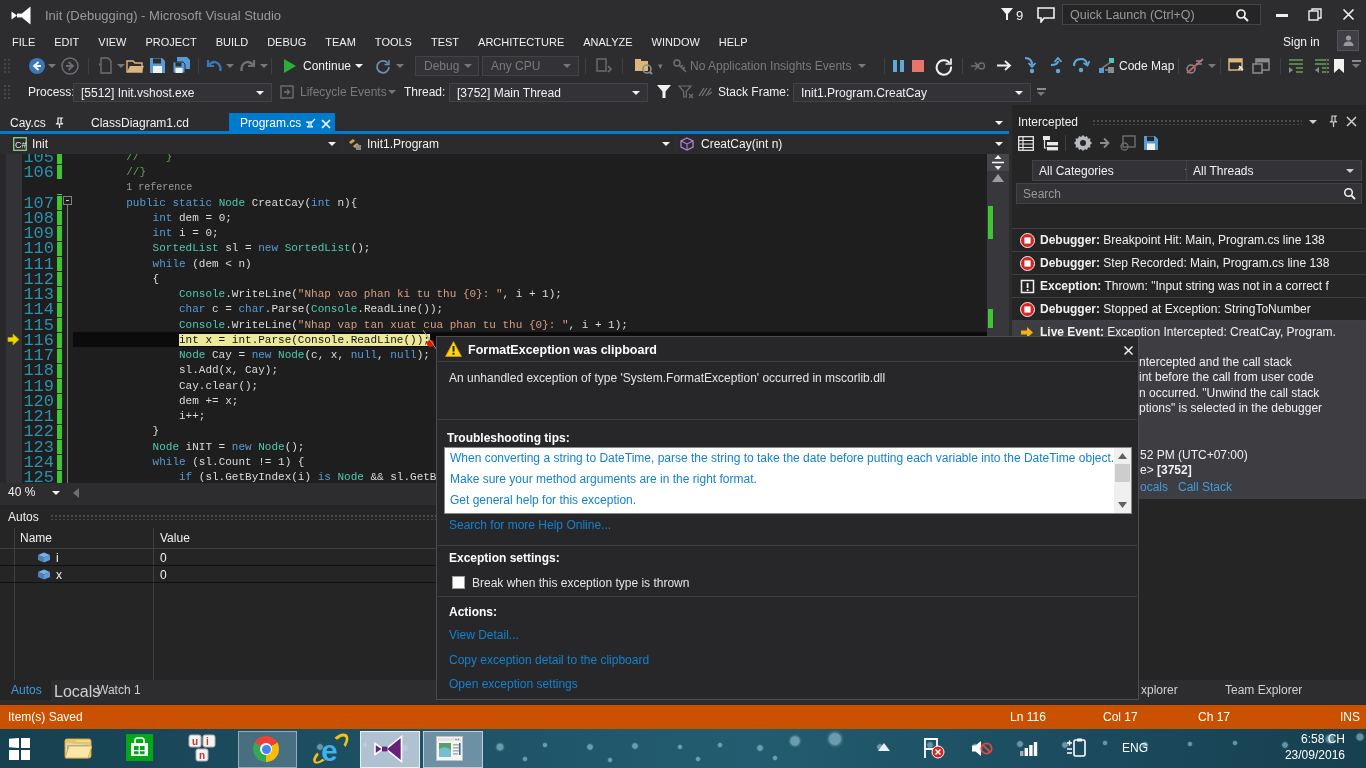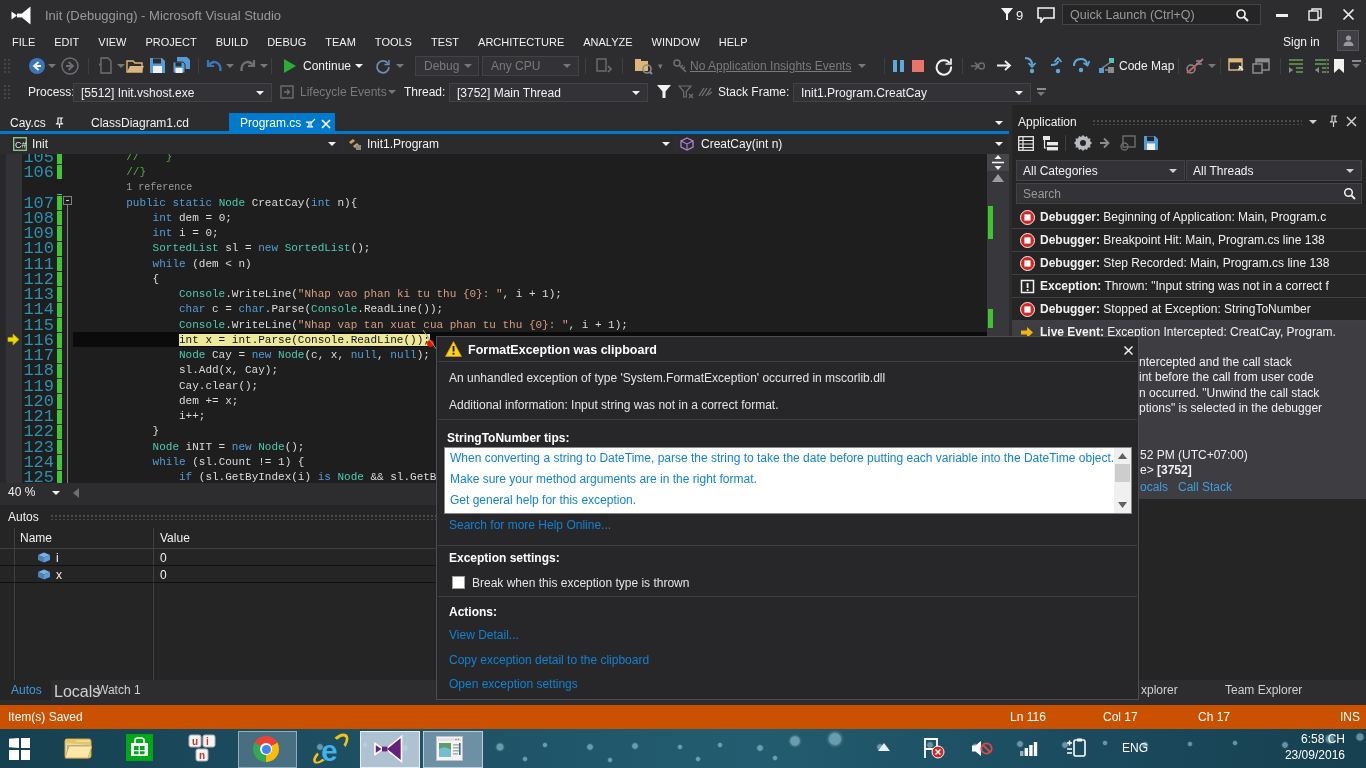--- a/index.html
+++ b/index.html
@@ -152,21 +152,21 @@
       <rect x="1" y="2" width="6" height="3" fill="#dcb67a"></rect>
       <circle cx="13" cy="12" r="4" fill="none" stroke="#8c8c90" stroke-width="1.6"></circle>
       <line x1="16" y1="15" x2="18" y2="17" stroke="#8c8c90" stroke-width="2"></line>
     </svg>
     <div class="abs" style="left:658px;top:8px;color:#7a7a7a;font-size:9px;letter-spacing:1px;">▾<br></div>
 
     <svg class="abs" style="left:672px;top:5px;" width="16" height="16" viewBox="0 0 16 16">
       <circle cx="5" cy="5" r="3" fill="none" stroke="#6e6e73" stroke-width="1.5"></circle>
       <path d="M7 7 L14 14 M11 11 l2 -2 M9 9 l2 -2" stroke="#6e6e73" stroke-width="1.5" fill="none"></path>
     </svg>
-    <div class="abs" style="left:690px;top:6px;font-size:12px;color:#7a7a7a;text-decoration:underline;">No Application Insights Events</div>
+    <div class="abs" style="left:690px;top:6px;font-size:12px;color:#7a7a7a;">No Application Insights Events</div>
     <div class="caret gray abs" style="left:858px;top:11px;"></div>
     <div class="vsep" style="left:884px;top:5px;height:16px;"></div>
 
     <div class="abs" style="left:893px;top:7px;width:4px;height:12px;background:#5fa8dc;"></div>
     <div class="abs" style="left:900px;top:7px;width:4px;height:12px;background:#5fa8dc;"></div>
     <div class="abs" style="left:912px;top:7px;width:12px;height:12px;background:#e8746c;"></div>
     <svg class="abs" style="left:934px;top:4px;" width="19" height="19" viewBox="0 0 19 19">
       <path d="M15.5 6 A7.2 7.2 0 1 0 17 9.5" fill="none" stroke="#f1f1f1" stroke-width="2"></path>
       <path d="M17 1.5 V7 H11.5" fill="none" stroke="#f1f1f1" stroke-width="1.7"></path>
     </svg>
@@ -446,21 +446,21 @@
 
     <div class="abs" style="left:0;top:175px;width:1009px;height:20px;background:#2d2d30;">
       <div class="abs" style="left:0;top:0;width:51px;height:20px;background:#252526;"></div>
       <div class="abs" style="left:11px;top:3px;font-size:12px;color:#3f9ddd;">Autos</div>
       <div class="abs" style="left:54px;top:3px;font-size:16px;color:#d0d0d0;">Locals</div>
       <div class="abs" style="left:97px;top:3px;font-size:12px;color:#d0d0d0;">Watch 1</div>
     </div>
   </div>
 
   <div id="intellitrace" class="abs" style="left:1012px;top:105px;width:354px;height:595px;background:#252526;overflow:hidden;">
-    <div class="abs" style="left:6px;top:10px;font-size:12px;color:#f1f1f1;">Application</div>
+    <div class="abs" style="left:6px;top:10px;font-size:12px;color:#f1f1f1;">Intercepted</div>
     <div class="abs" style="left:80px;top:14px;width:210px;height:6px;background-image:radial-gradient(#4a4a4e 1px,transparent 1.2px);background-size:4px 4px;"></div>
     <div class="caret abs" style="left:297px;top:15px;border-top-color:#d0d0d0;"></div>
     <svg class="abs" style="left:316px;top:10px;" width="11" height="13" viewBox="0 0 11 13">
       <path d="M4 1 h4 l-1 1 v4 l2 1 H2 l2 -1 V2 Z" fill="none" stroke="#d0d0d0" stroke-width="1.2"></path>
       <line x1="5.5" y1="7" x2="5.5" y2="12" stroke="#d0d0d0" stroke-width="1.2"></line>
     </svg>
     <svg class="abs" style="left:334px;top:11px;" width="11" height="11" viewBox="0 0 11 11">
       <path d="M1 1 L10 10 M10 1 L1 10" stroke="#d0d0d0" stroke-width="1.5"></path>
     </svg>
 
@@ -485,43 +485,36 @@
     <svg class="abs" style="left:108px;top:30px;" width="16" height="16" viewBox="0 0 16 16">
       <rect x="3" y="1" width="12" height="11" fill="none" stroke="#6e6e73" stroke-width="1.4"></rect>
       <circle cx="4.5" cy="11.5" r="3.5" fill="none" stroke="#6e6e73" stroke-width="1.3"></circle>
     </svg>
     <svg class="abs" style="left:131px;top:30px;" width="16" height="16" viewBox="0 0 16 16">
       <path d="M1 1 H12 L15 4 V15 H1 Z" fill="#569cd6"></path>
       <rect x="4" y="1.5" width="7" height="4.5" fill="#252526"></rect>
       <rect x="4" y="8.5" width="8" height="6.5" fill="#f1f1f1"></rect>
     </svg>
 
-    <div class="combo" style="left:4px;top:55px;width:167px;height:19px;">
+    <div class="combo" style="left:20px;top:55px;width:167px;height:19px;">
       <div class="abs" style="left:6px;top:3px;font-size:12px;">All Categories</div>
       <div class="caret abs" style="left:152px;top:8px;border-top-color:#d0d0d0;"></div>
     </div>
     <div class="combo" style="left:174px;top:55px;width:174px;height:19px;">
       <div class="abs" style="left:6px;top:3px;font-size:12px;">All Threads</div>
       <div class="caret abs" style="left:159px;top:8px;border-top-color:#d0d0d0;"></div>
     </div>
     <div class="combo" style="left:4px;top:78px;width:344px;height:19px;background:#333337;">
       <div class="abs" style="left:6px;top:3px;font-size:12px;color:#999;">Search</div>
       <svg class="abs" style="left:326px;top:3px;" width="13" height="13" viewBox="0 0 13 13">
         <circle cx="5.5" cy="5.5" r="3.8" fill="none" stroke="#f1f1f1" stroke-width="1.5"></circle>
         <line x1="8.5" y1="8.5" x2="12" y2="12" stroke="#f1f1f1" stroke-width="1.8"></line>
       </svg>
     </div>
 
-    <div class="abs" style="left:0;top:101px;width:354px;height:23px;white-space:nowrap;">
-      <svg class="abs" style="left:8px;top:4px;" width="15" height="15" viewBox="0 0 15 15">
-          <circle cx="7.5" cy="7.5" r="7" fill="#d02724" stroke="#f1f1f1" stroke-width="1"></circle>
-          <rect x="4.4" y="4.4" width="6.2" height="6.2" fill="#fff"></rect>
-        </svg>
-      <div class="abs" style="left:28px;top:4px;font-size:12px;"><b>Debugger:</b> Beginning of Application: Main, Program.c</div>
-    </div>
     <div class="abs" style="left:0;top:123px;width:354px;height:1px;background:#3f3f46;"></div>
     <div class="abs" style="left:0;top:124px;width:354px;height:23px;white-space:nowrap;">
       <svg class="abs" style="left:8px;top:4px;" width="15" height="15" viewBox="0 0 15 15">
           <circle cx="7.5" cy="7.5" r="7" fill="#d02724" stroke="#f1f1f1" stroke-width="1"></circle>
           <rect x="4.4" y="4.4" width="6.2" height="6.2" fill="#fff"></rect>
         </svg>
       <div class="abs" style="left:28px;top:4px;font-size:12px;"><b>Debugger:</b> Breakpoint Hit: Main, Program.cs line 138</div>
     </div>
     <div class="abs" style="left:0;top:146px;width:354px;height:1px;background:#3f3f46;"></div>
     <div class="abs" style="left:0;top:147px;width:354px;height:23px;white-space:nowrap;">
@@ -578,23 +571,22 @@
       <path d="M8.5 0.5 L16.5 15.5 H0.5 Z" fill="#fcd116" stroke="#c8a000" stroke-width="0.7"></path>
       <rect x="7.6" y="5" width="1.9" height="5.5" fill="#1e1e1e"></rect>
       <rect x="7.6" y="11.8" width="1.9" height="1.9" fill="#1e1e1e"></rect>
     </svg>
     <div class="abs bold" style="left:31px;top:6px;font-size:12.5px;color:#fff;">FormatException was clipboard</div>
     <svg class="abs" style="left:687px;top:9px;" width="9" height="9" viewBox="0 0 9 9">
       <path d="M0.5 0.5 L8.5 8.5 M8.5 0.5 L0.5 8.5" stroke="#f1f1f1" stroke-width="1.5"></path>
     </svg>
     <div class="abs" style="left:1px;top:24px;width:699px;height:1px;background:#3f3f46;"></div>
     <div class="abs" style="left:12px;top:34px;font-size:12px;color:#e4e4e4;">An unhandled exception of type 'System.FormatException' occurred in mscorlib.dll</div>
-    <div class="abs" style="left:12px;top:61px;font-size:12px;color:#e4e4e4;">Additional information: Input string was not in a correct format.</div>
     <div class="abs" style="left:1px;top:82px;width:699px;height:1px;background:#3f3f46;"></div>
-    <div class="abs bold" style="left:10px;top:94px;font-size:12px;color:#fff;">StringToNumber tips:</div>
+    <div class="abs bold" style="left:10px;top:94px;font-size:12px;color:#fff;">Troubleshooting tips:</div>
 
     <div class="abs" style="left:7px;top:110px;width:688px;height:67px;background:#ffffff;border:1px solid #888;box-sizing:border-box;">
       <div class="abs blue" style="left:5px;top:3px;font-size:12px;white-space:nowrap;">When converting a string to DateTime, parse the string to take the date before putting each variable into the DateTime object.</div>
       <div class="abs blue" style="left:5px;top:24px;font-size:12px;">Make sure your method arguments are in the right format.</div>
       <div class="abs blue" style="left:5px;top:45px;font-size:12px;">Get general help for this exception.</div>
       <div class="abs" style="right:0;top:0;width:17px;height:65px;background:#f0f0f0;">
         <svg class="abs" style="left:4px;top:5px;" width="9" height="6" viewBox="0 0 9 6">
             <path d="M4.5 0 L9 6 H0 Z" fill="#606060"></path>
           </svg>
         <div class="abs" style="left:1px;top:16px;width:15px;height:18px;background:#cdcdcd;"></div>

